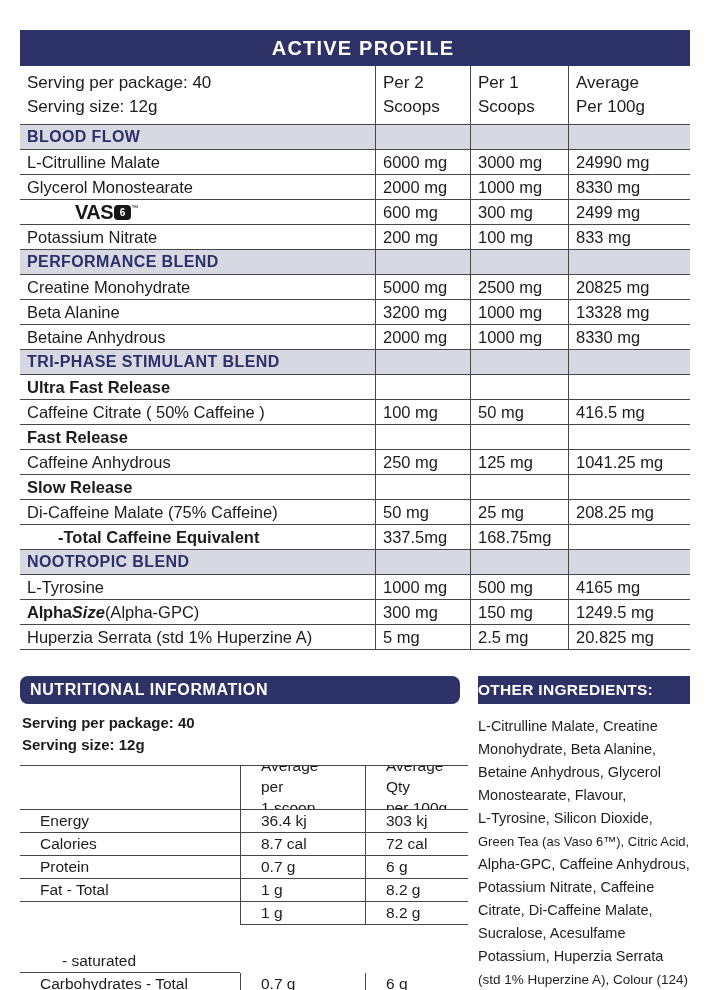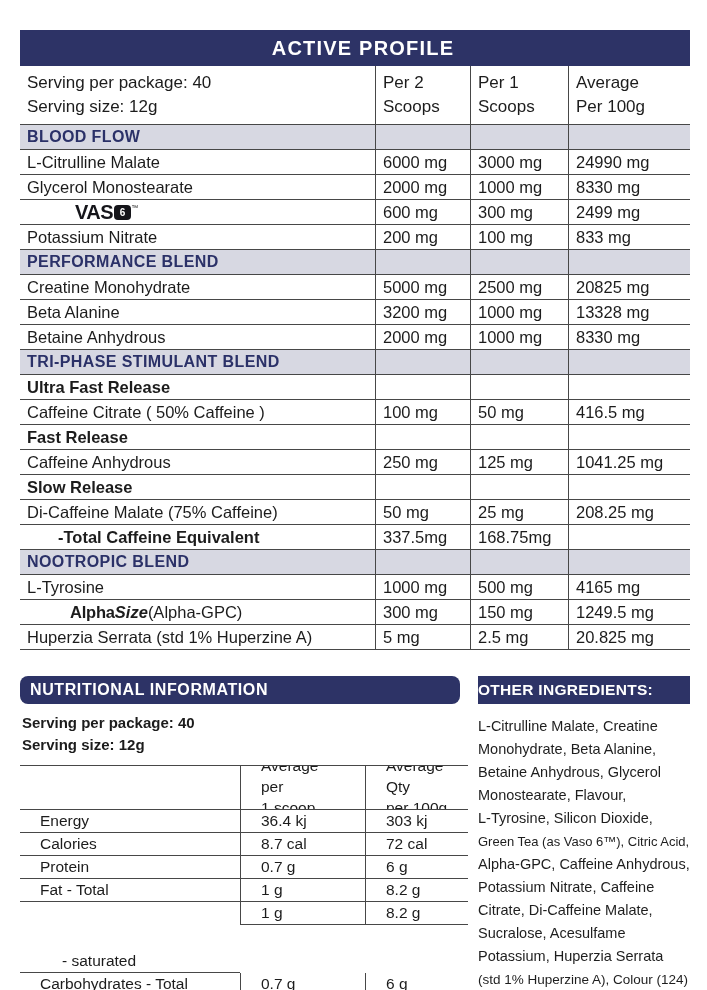--- a/index.html
+++ b/index.html
@@ -30,21 +30,21 @@
   }
   .c.subhead{font-weight:bold;font-size:16.5px;}
   .c.total{font-weight:bold;padding-left:38px;font-size:16.5px;}
   .vaso-pre{font-weight:900;font-size:20px;letter-spacing:-.5px;color:#15151a;margin-left:48px;}
   .vaso-box{
     display:inline-flex;align-items:center;justify-content:center;
     width:17px;height:15px;background:#15151a;color:#fff;border-radius:4px;
     font-size:10px;font-weight:bold;margin-left:1px;
   }
   .vaso-tm{font-size:7px;align-self:flex-start;margin-top:4px;}
-  .as-bold{font-weight:800;letter-spacing:-.2px;margin-left:43px;}
+  .as-bold{font-weight:800;letter-spacing:-.2px;}
   .as-italic{font-weight:bold;font-style:italic;}
   .bottom{display:flex;margin-top:26px;}
   .nutri{width:450px;}
   .nutri-banner{
     height:28px;width:440px;display:flex;align-items:center;padding-left:10px;
     font-size:16px;letter-spacing:.6px;border-radius:8px;
   }
   .nutri-serving{font-weight:bold;font-size:15px;line-height:22px;margin:8px 0 9px 2px;}
   .nutri-grid{display:grid;grid-template-columns:220px 125px 103px;}
   .nc{

